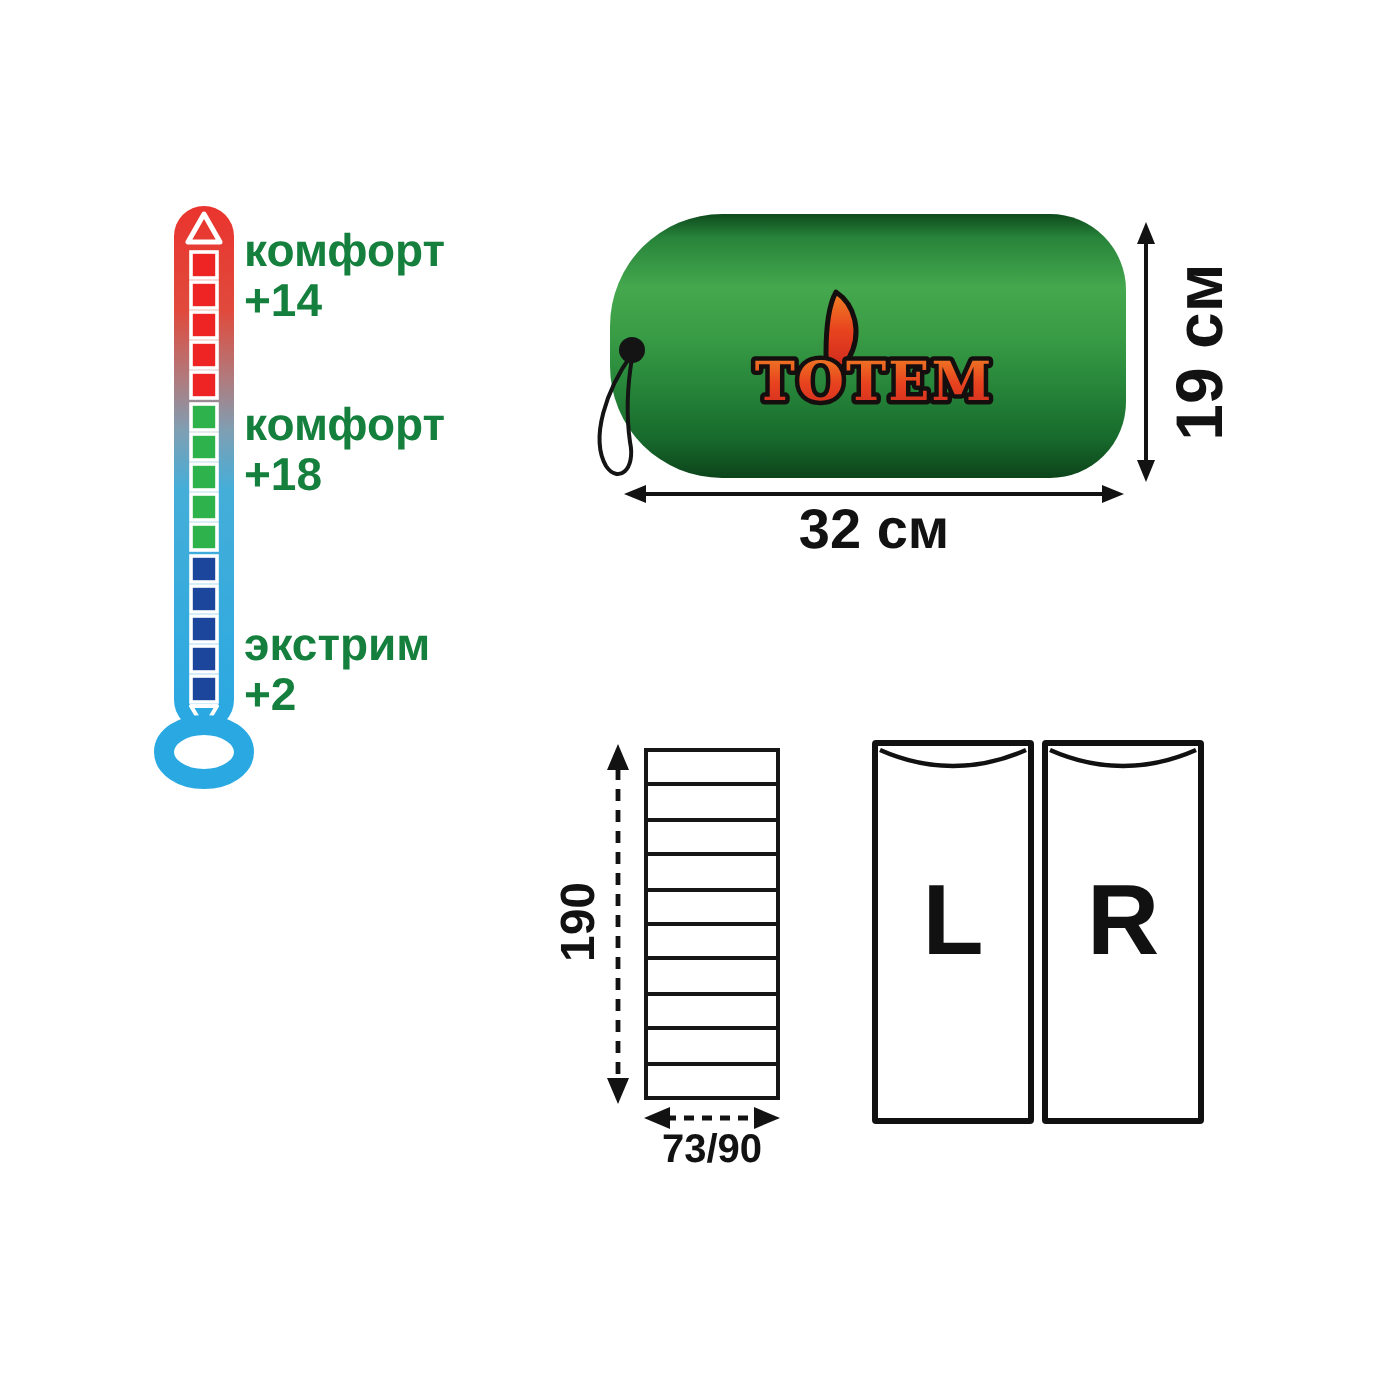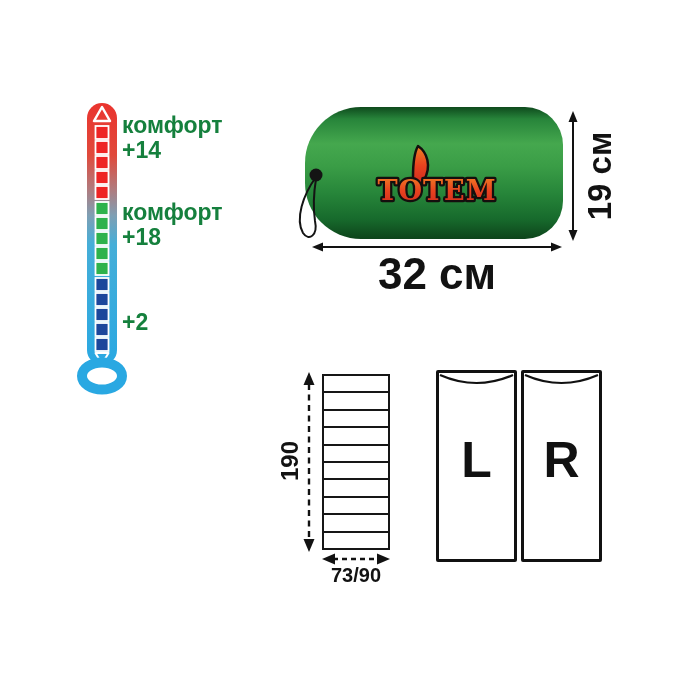--- a/index.html
+++ b/index.html
@@ -14,21 +14,21 @@
   .t-label { position:absolute; left:122px; font-weight:700; font-size:23px; line-height:25px; color:#15803d; letter-spacing:0; }
 
   
   .bag {
     position:absolute; left:305px; top:107px; width:258px; height:132px;
     border-radius:56px 38px 38px 56px;
     background:linear-gradient(180deg,#0e4a1d 0%, #27843a 9%, #45a84e 28%, #3a9d46 45%, #27863a 65%, #176a2c 85%, #0d441b 100%);
   }
   .dim-text { position:absolute; font-weight:700; color:#121212; }
   .dim-19 { left:600px; top:176px; transform:translate(-50%,-50%) rotate(-90deg); font-size:33px; white-space:nowrap; }
-  .dim-32 { left:311px; top:249px; width:252px; text-align:center; font-size:44px; }
+  .dim-32 { left:311px; top:249px; width:252px; text-align:center; font-size:28px; }
   .dim-190 { left:290px; top:461px; transform:translate(-50%,-50%) rotate(-90deg); font-size:24px; white-space:nowrap; }
   .dim-7390 { left:306px; top:564px; width:100px; text-align:center; font-size:20px; }
 
   
   .mat { position:absolute; left:322px; top:374px; width:68px; height:176px; border:2px solid #161616; background:#fff; display:flex; flex-direction:column; }
   .mat-row { flex:1; border-bottom:2px solid #161616; }
   .mat-row:last-child { border-bottom:none; }
 
   
   .panel { position:absolute; top:370px; width:81px; height:192px; border:3px solid #111; border-radius:2px; background:#fff; }
@@ -89,20 +89,21 @@
 
   <div class="t-label" style="top:113px;">
     <div>комфорт</div>
     <div>+14</div>
   </div>
   <div class="t-label" style="top:200px;">
     <div>комфорт</div>
     <div>+18</div>
   </div>
   <div class="t-label" style="top:310px;">
+    <div>экстрим</div>
     <div>+2</div>
   </div>
 
   <div class="bag"></div>
 
   <svg class="abs" style="left:287px; top:163px;" width="48" height="84" viewBox="0 0 48 84">
     <path d="M29,14 C16,32 8,56 16,70 C22,79 31,72 28,58 C26,44 27,28 29,16" fill="none" stroke="#141414" stroke-width="2"></path>
     <circle cx="29" cy="12" r="6.5" fill="#141414"></circle>
   </svg>
 

